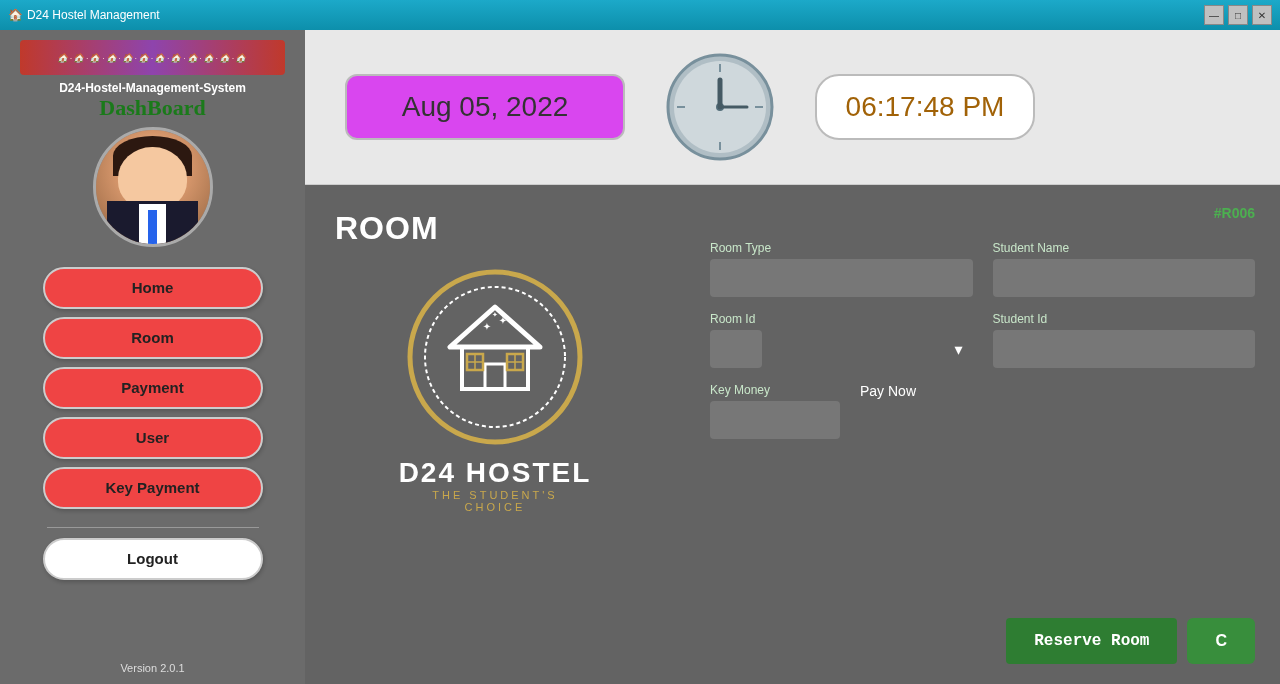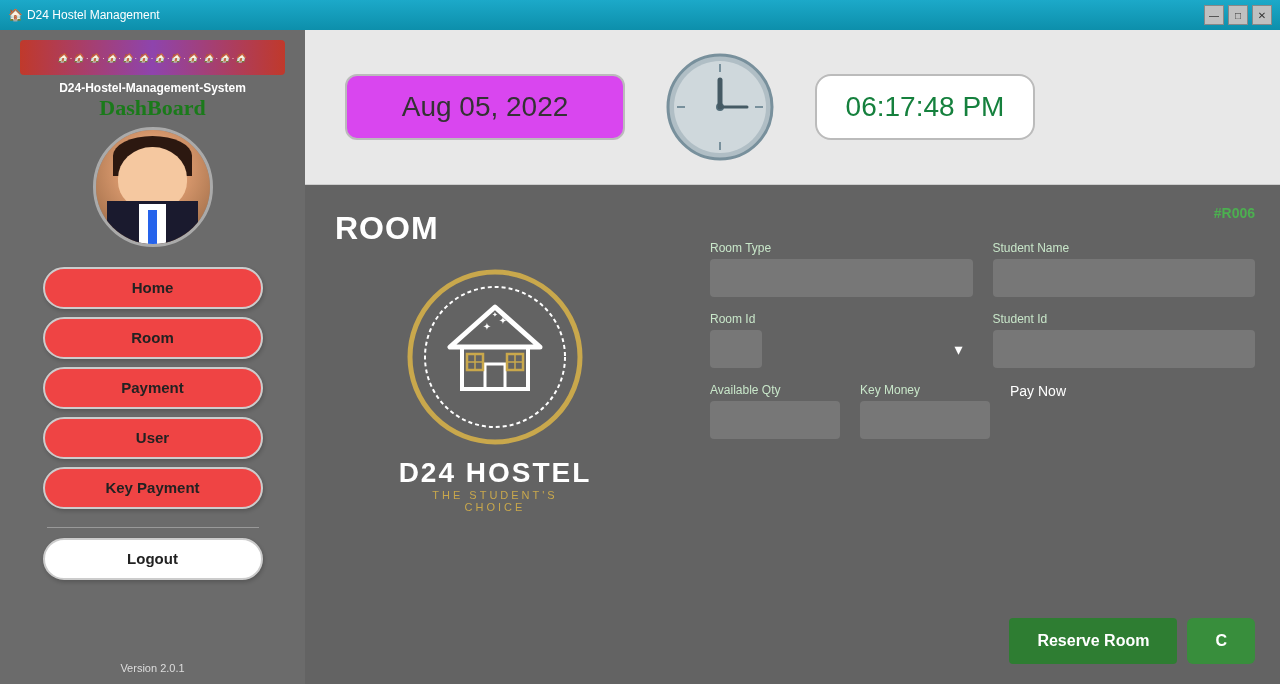--- a/index.html
+++ b/index.html
@@ -243,24 +243,24 @@
 
     .clock-icon {
       width: 110px;
       height: 110px;
       flex-shrink: 0;
     }
 
     .time-box {
       background: white;
       border: 2px solid #bbb;
-      border-radius: 16px;
+      border-radius: 24px;
       padding: 15px 20px;
       font-size: 28px;
-      color: #15803d;
+      color: #a16207;
       font-weight: normal;
       min-width: 220px;
       text-align: center;
     }
 
     
     .room-panel {
       flex: 1;
       background: #636363;
       display: flex;
@@ -409,20 +409,21 @@
 
     .btn-reserve {
       background: #2e7d32;
       color: white;
       border: none;
       border-radius: 4px;
       padding: 14px 28px;
       font-size: 16px;
       font-weight: bold;
       cursor: pointer;
+      font-family: Liberation Mono, monospace;
     }
 
     .btn-cancel {
       background: #388e3c;
       color: white;
       border: none;
       border-radius: 6px;
       padding: 14px 28px;
       font-size: 16px;
       font-weight: bold;
@@ -569,24 +570,20 @@
             </div>
           </div>
           <div class="form-group">
             <label class="form-label">Student Id</label>
             <input class="form-input" type="text" style="">
           </div>
         </div>
 
         <div class="form-row">
           <div class="form-small-group">
-            <label class="form-label">Available Qty</label>
-            <input class="form-input" type="text" style="">
-          </div>
-          <div class="form-small-group">
             <label class="form-label">Key Money</label>
             <input class="form-input" type="text" style="">
           </div>
           <div class="pay-now-area">
             <span class="pay-now-label">Pay Now</span>
           </div>
         </div>
 
         <div class="action-row">
           <button class="btn-reserve">Reserve Room</button>

